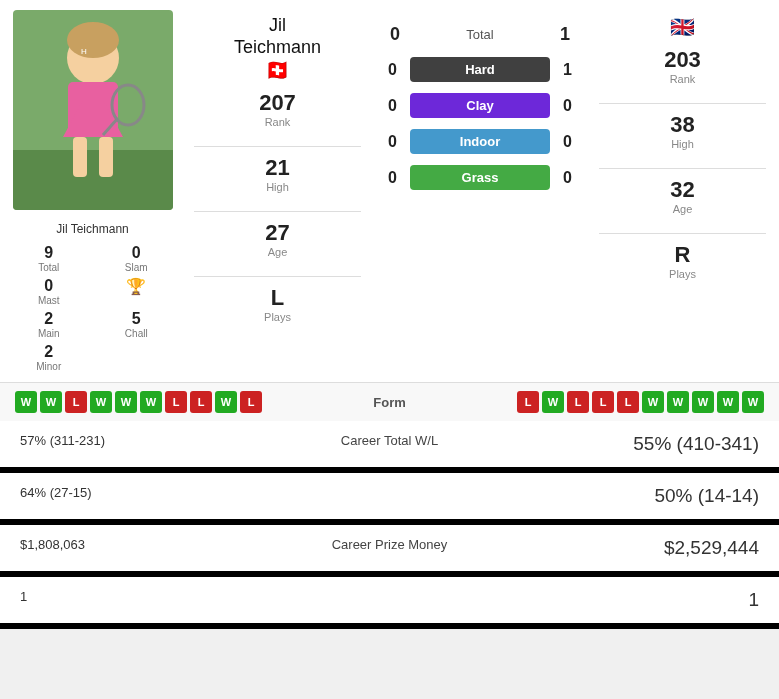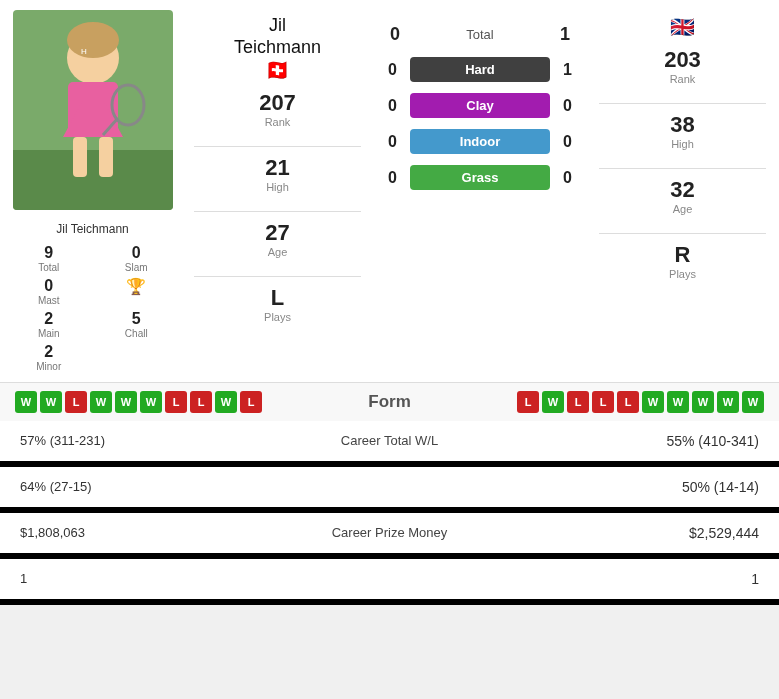--- a/index.html
+++ b/index.html
@@ -162,21 +162,21 @@
       margin: 0 5px;
       padding: 5px 0;
       border-radius: 4px;
       text-align: center;
       font-size: 13px;
       font-weight: bold;
       color: #fff;
     }
 
     .court-btn-hard { background: #404040; }
-    .court-btn-clay { background: #a21caf; }
+    .court-btn-clay { background: #6d28d9; }
     .court-btn-indoor { background: #4499cc; }
     .court-btn-grass { background: #44aa44; }
 
     
     .divider {
       border: none;
       border-top: 1px solid #ddd;
       margin: 8px 0;
       width: 90%;
     }
@@ -192,21 +192,21 @@
 
     .form-badges-left {
       display: flex;
       gap: 3px;
       flex: 1;
     }
 
     .form-label {
       width: 120px;
       text-align: center;
-      font-size: 17px;
+      font-size: 13px;
       color: #555;
       font-weight: bold;
     }
 
     .form-badges-right {
       display: flex;
       gap: 3px;
       flex: 1;
       justify-content: flex-end;
     }
@@ -249,21 +249,21 @@
       width: 200px;
       text-align: center;
       font-size: 13px;
       font-weight: normal;
       color: #444;
     }
 
     .stats-row-right {
       flex: 1;
       text-align: right;
-      font-size: 14px;
+      font-size: 19px;
       color: #333;
     }
 
     .left-player-center {
       width: 185px;
       flex-shrink: 0;
       display: flex;
       flex-direction: column;
       align-items: center;
       padding-top: 5px;

